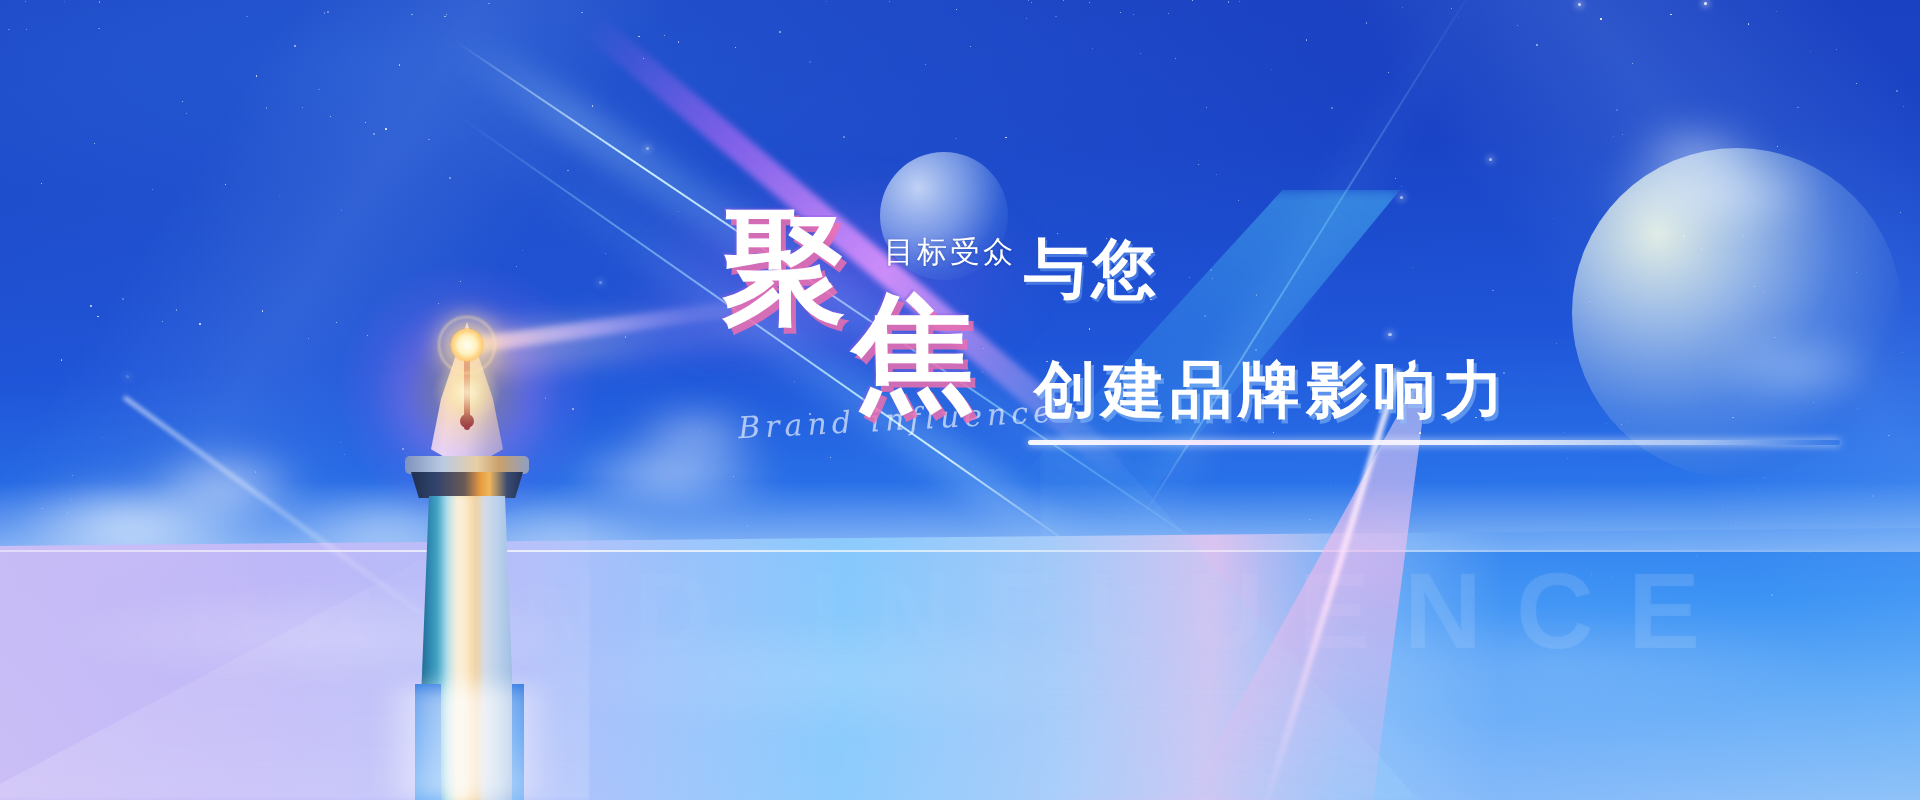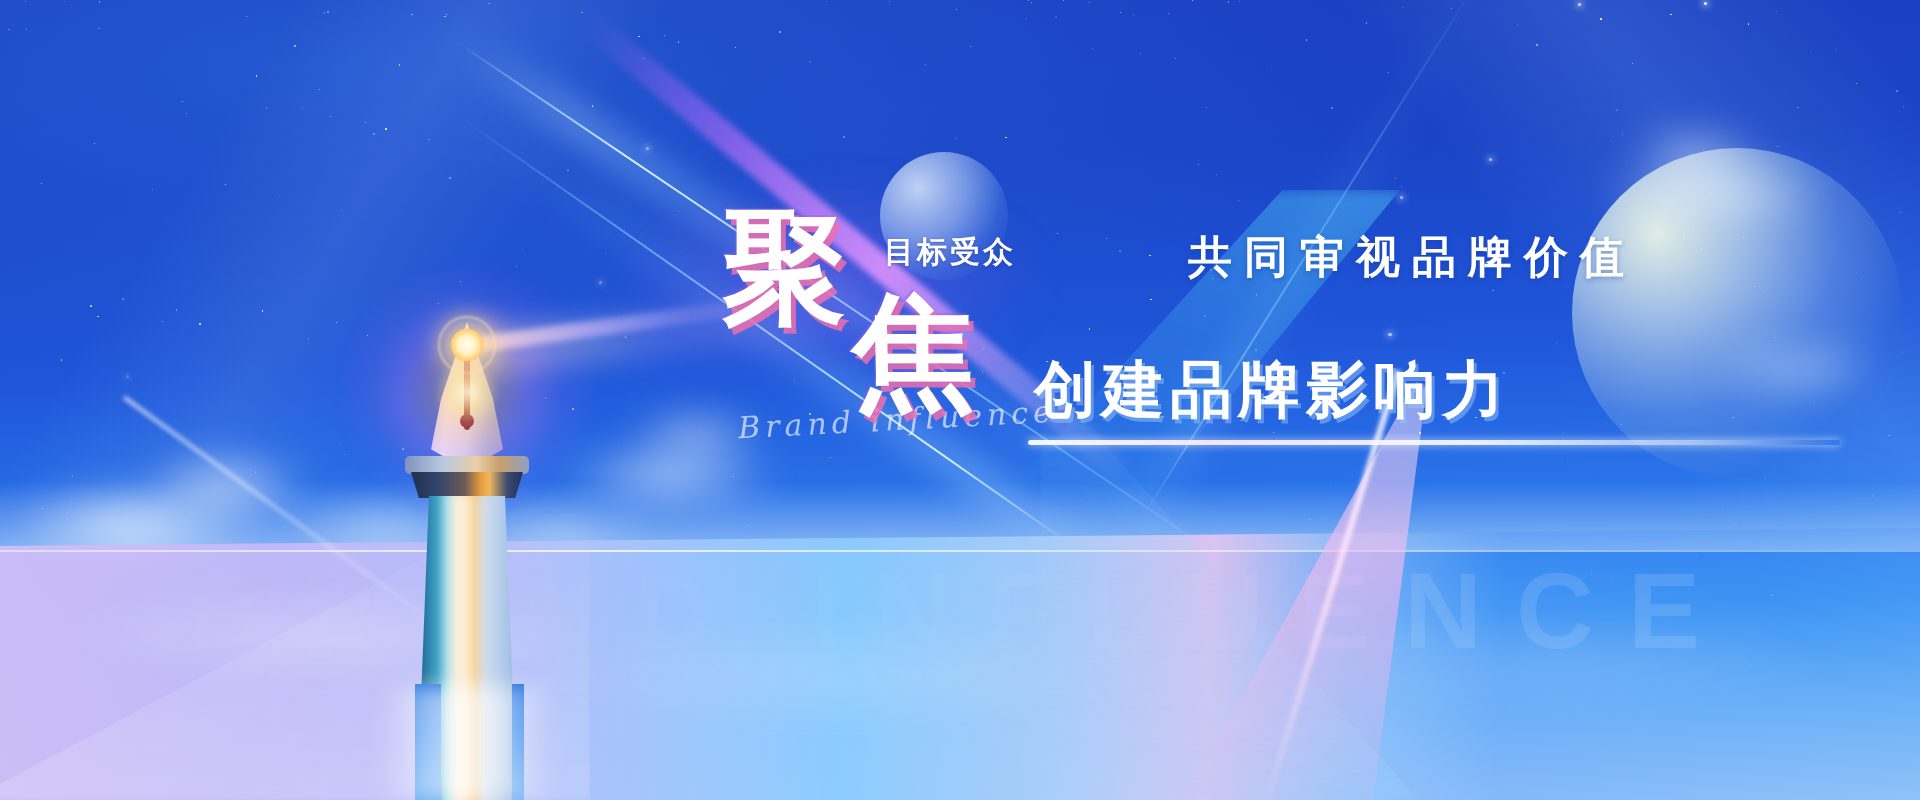--- a/index.html
+++ b/index.html
@@ -261,21 +261,21 @@
   .script{
     position:absolute;left:16px;top:190px;
     font-family:"DejaVu Serif","Liberation Serif",serif;
     font-style:italic;font-size:30px;letter-spacing:5px;
     color:rgba(255,255,255,.62);
     transform:rotate(-3deg);
     white-space:nowrap;
   }
   .subject{
     position:absolute;left:162px;top:20px;
-    font-size:30px;font-weight:700;color:#fff;letter-spacing:3px;
+    font-size:30px;font-weight:400;color:#fff;letter-spacing:3px;
     text-shadow:0 1px 3px rgba(20,50,140,.45);
   }
   .with-you{
     position:absolute;left:302px;top:14px;
     font-size:64px;font-weight:700;color:#fff;letter-spacing:4px;
     text-shadow:2px 3px 0 rgba(120,170,245,.45);
   }
   .headline-1{
     position:absolute;left:466px;top:16px;
     font-size:44px;font-weight:700;color:#fff;letter-spacing:12px;
@@ -609,18 +609,18 @@
     <div class="base-bar-l"></div>
     <div class="base-bar-r"></div>
     <div class="tower-base"></div>
   </div>
 
   <div class="text-block">
     <div class="script">Brand influence</div>
     <div class="kanji-ju">聚</div>
     <div class="kanji-jiao">焦</div>
     <div class="subject">目标受众</div>
-    <div class="headline-1">共同审视品牌价值</div>
+    <div class="with-you">与您</div>
     <div class="headline-2">创建品牌影响力</div>
     <div class="rule"></div>
   </div>
 
 </div>
 
 </body></html>

